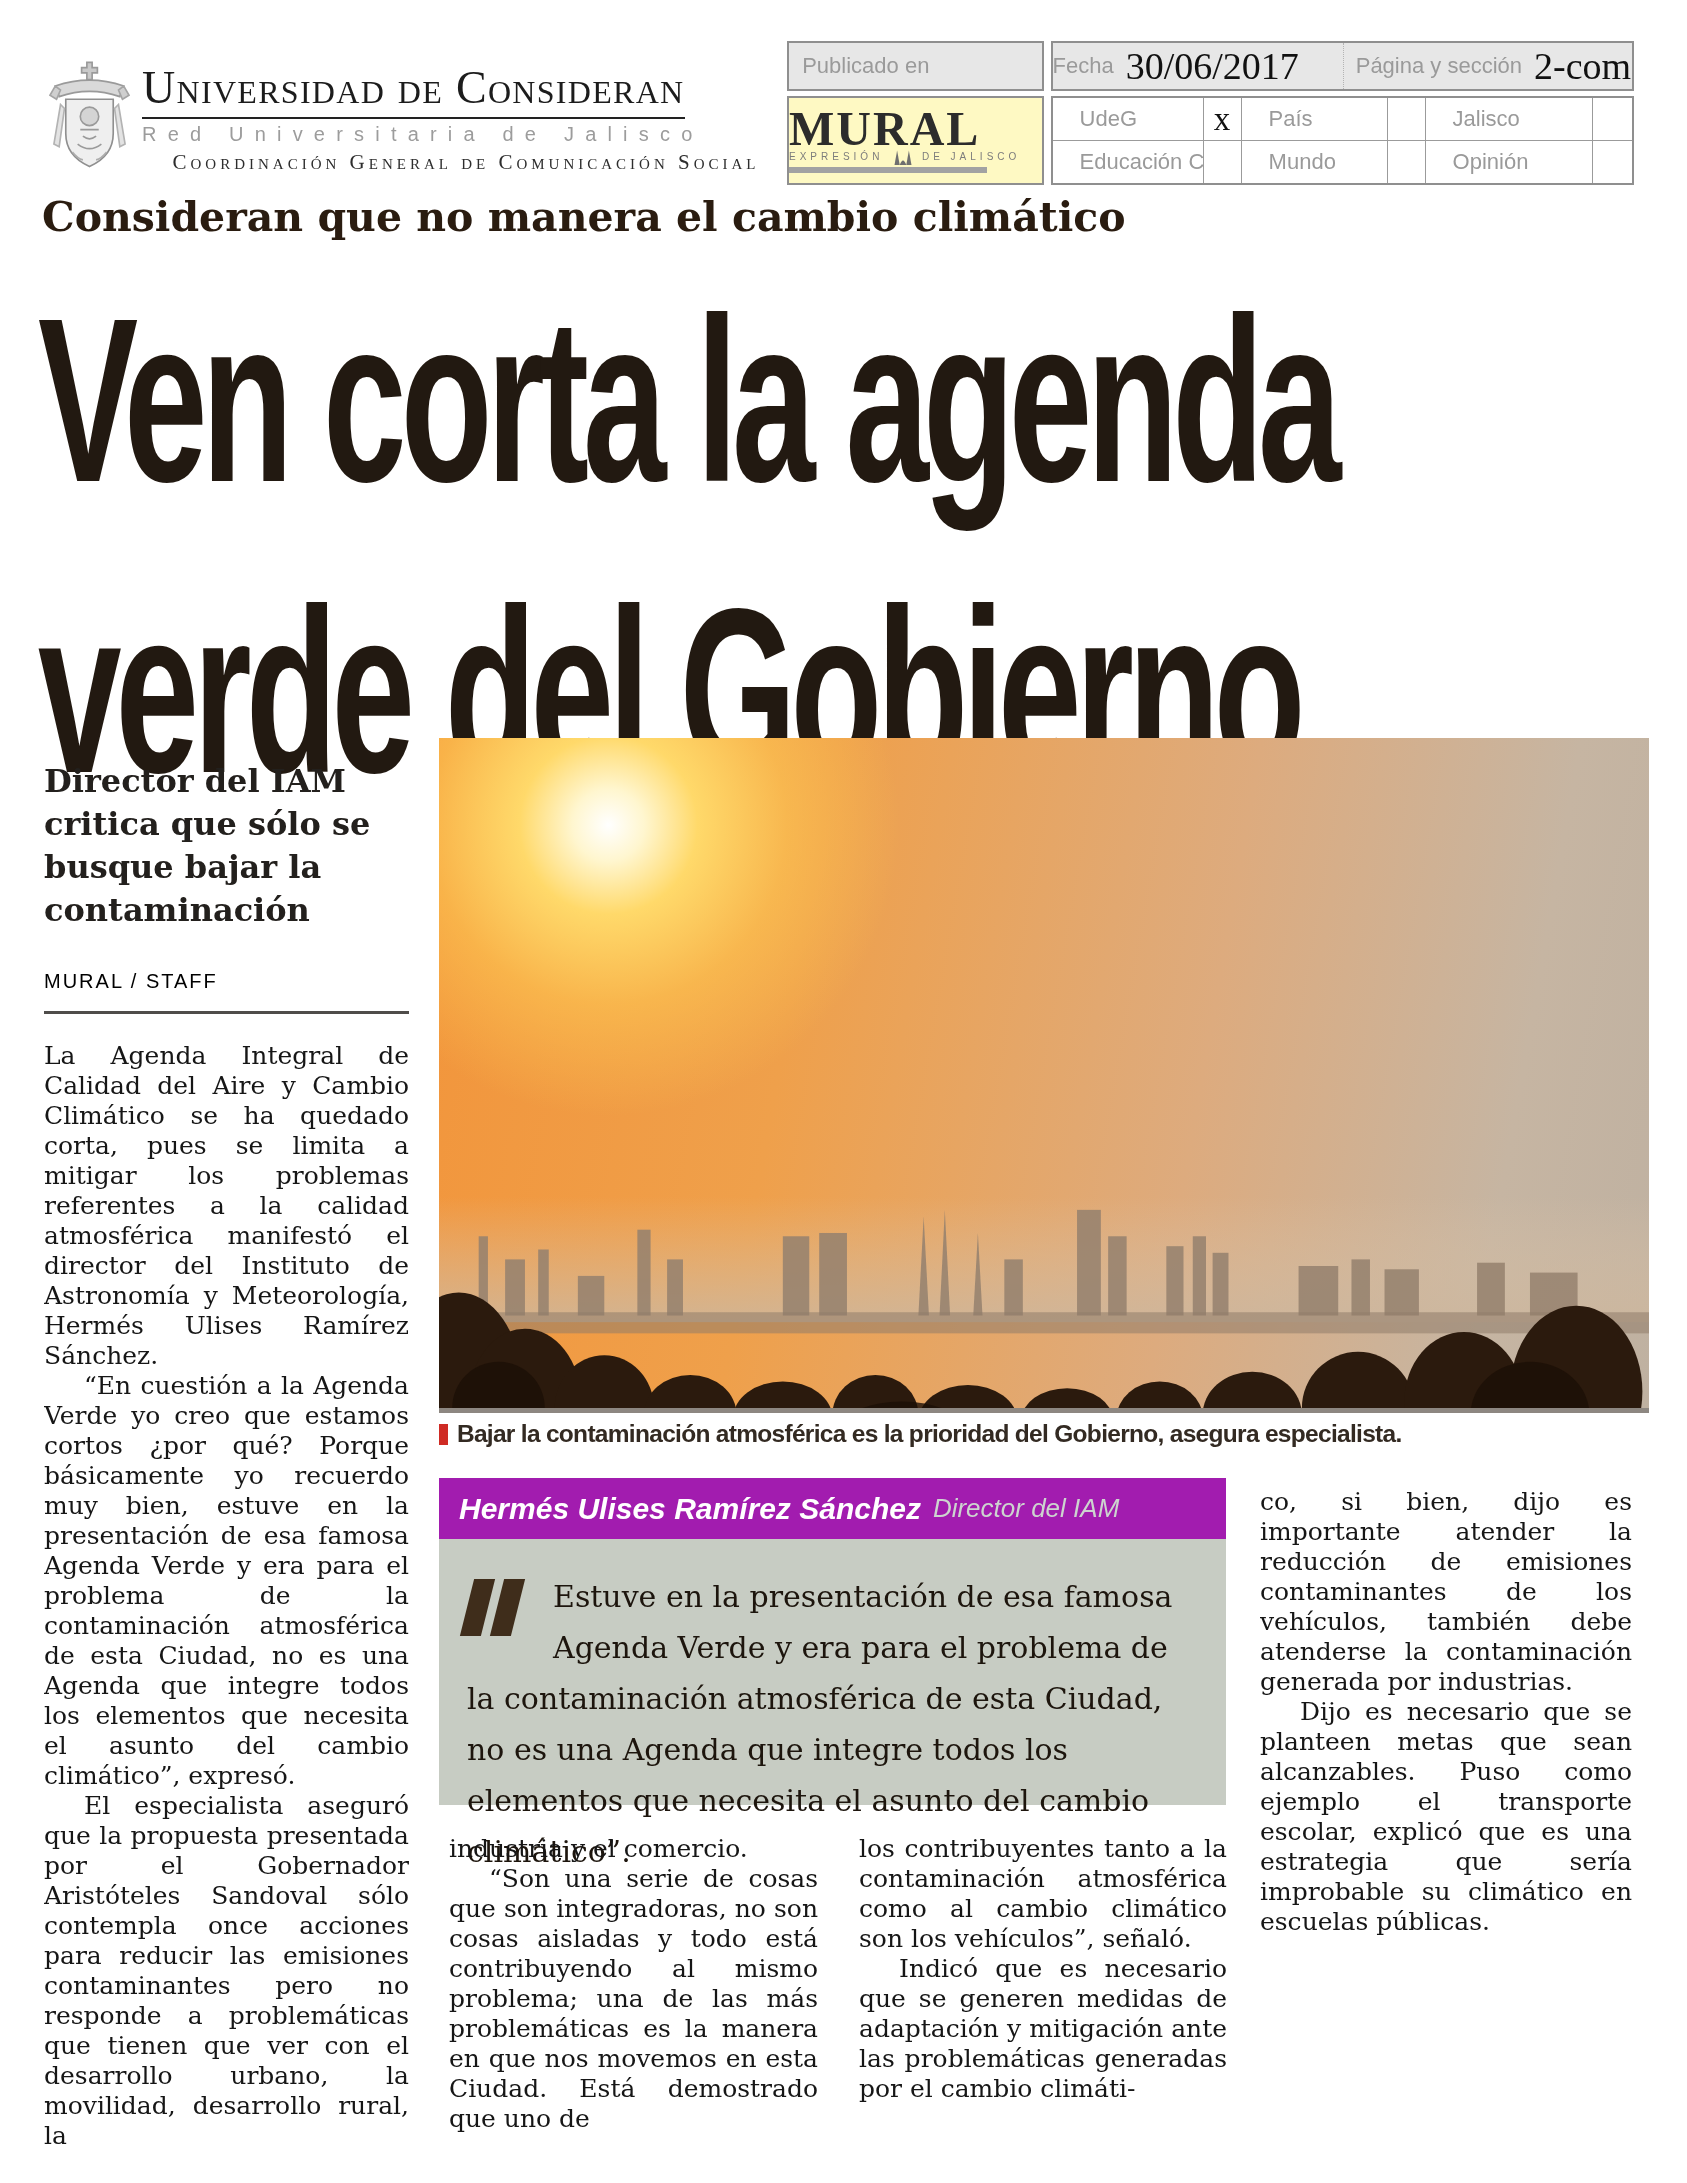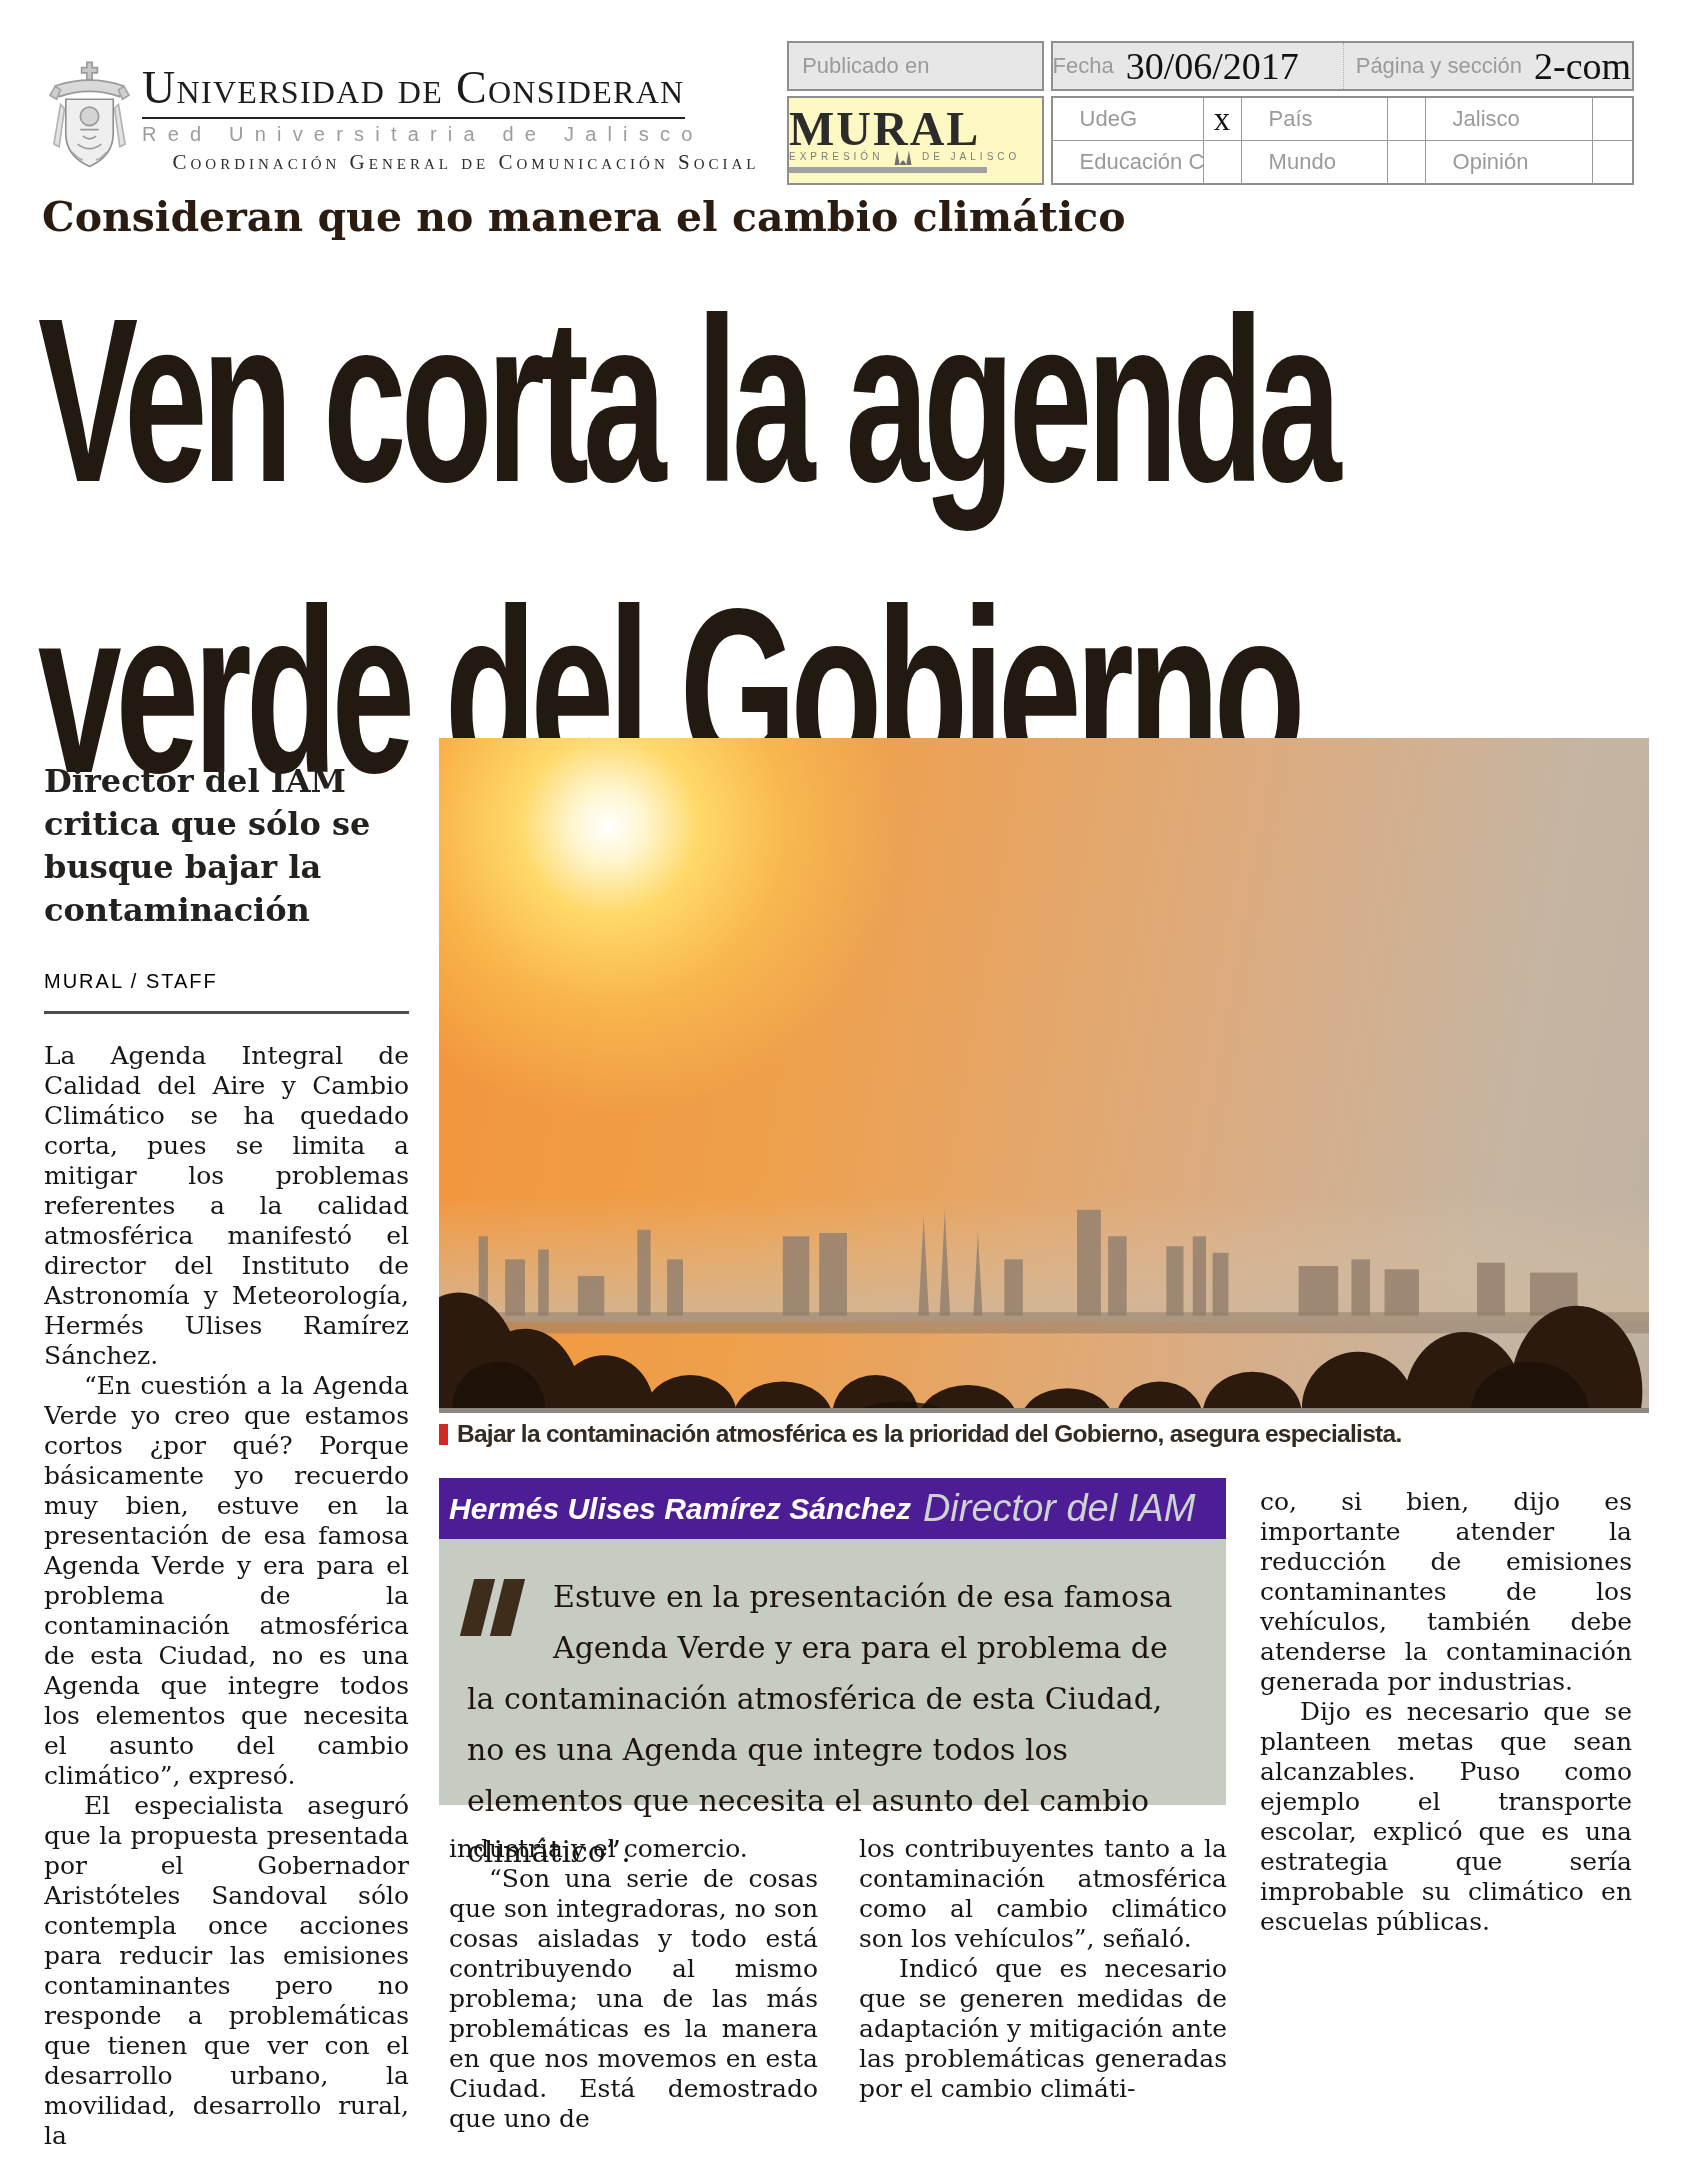--- a/index.html
+++ b/index.html
@@ -81,25 +81,25 @@
   .photo-underline{position:absolute;left:439px;top:1408px;width:1210px;height:5.3px;background:#8d8781;}
 
   
   .caption{position:absolute;left:439px;top:1420px;width:1211px;display:flex;align-items:center;}
   .cap-mark{width:8.6px;height:21px;background:#cf2b24;margin-right:9.3px;flex:0 0 auto;}
   .cap-text{font-family:"Liberation Sans",sans-serif;font-weight:bold;font-size:24.5px;
             color:#332a22;letter-spacing:-0.7px;white-space:nowrap;}
 
   
   .quotebox{position:absolute;left:439px;top:1478px;width:787px;height:327px;}
-  .qb-head{height:61px;background:#4c1d95;display:flex;align-items:baseline;
-           padding-left:10px;box-sizing:border-box;align-items:center;}
+  .qb-head{height:61px;background:#a21caf;display:flex;align-items:baseline;
+           padding-left:20px;box-sizing:border-box;align-items:center;}
   .qb-speaker{font-family:"Liberation Sans",sans-serif;font-weight:bold;font-style:italic;
               font-size:30px;color:#ffffff;white-space:nowrap;}
-  .qb-role{font-family:"Liberation Sans",sans-serif;font-style:italic;font-size:38px;
+  .qb-role{font-family:"Liberation Sans",sans-serif;font-style:italic;font-size:26px;
            color:#cdd4cf;margin-left:12px;white-space:nowrap;}
   .qb-body{height:266px;background:#c7ccc3;box-sizing:border-box;padding:32px 28px 0 28px;
            font-family:"DejaVu Serif",serif;font-size:30px;line-height:51px;color:#1d150d;}
   .qmark{float:left;width:69px;height:58px;margin:8px 17px 0 0;}
   .qmark .bar{display:inline-block;width:21px;height:57px;background:#3f2d1b;
               transform:skewX(-14deg);margin-right:9.3px;}
 </style>
 </head>
 <body>
 

